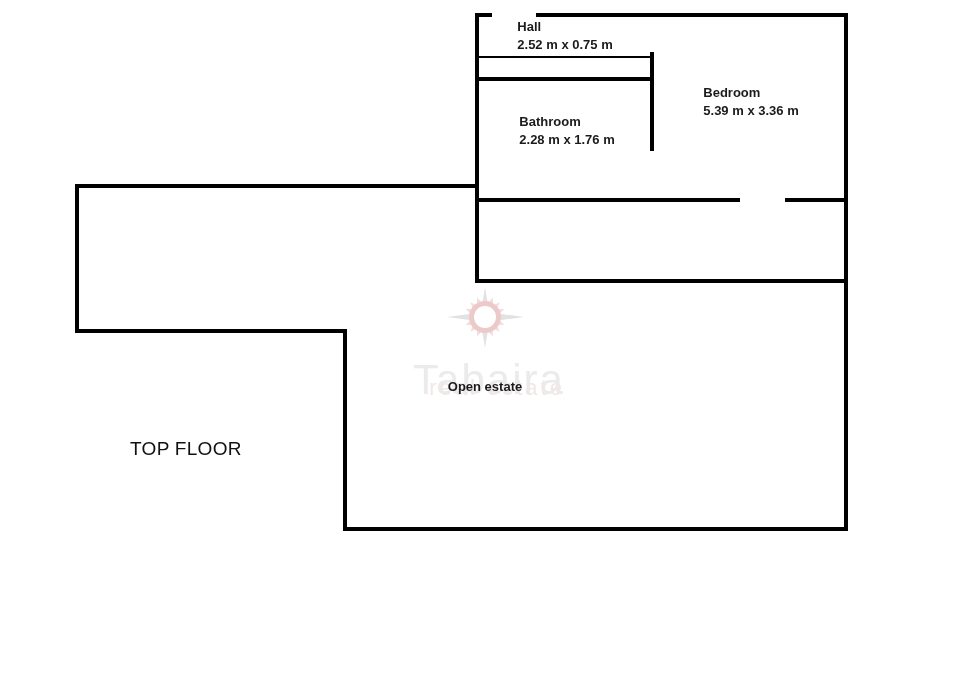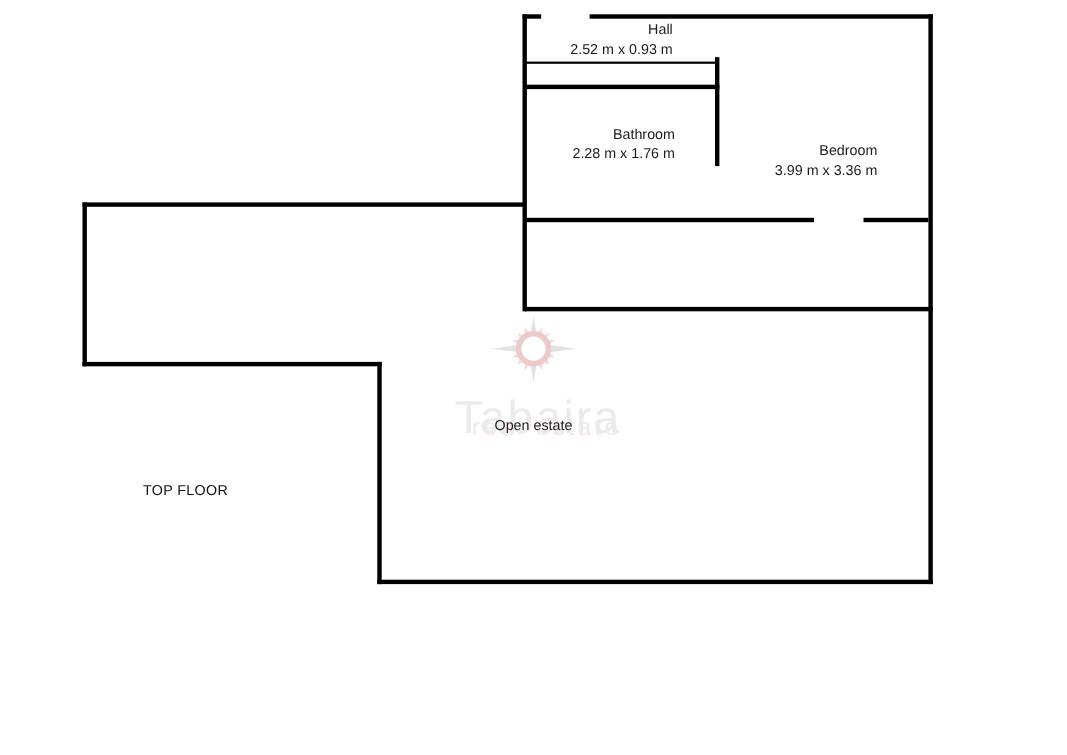--- a/index.html
+++ b/index.html
@@ -15,30 +15,31 @@
     font-family: "Liberation Sans", sans-serif;
     overflow: hidden;
   }
   .wall {
     position: absolute;
     background: #000000;
   }
   .room-label {
     position: absolute;
     transform: translateX(-50%);
-    text-align: right;
+    text-align: left;
     color: #1b1b1b;
     font-size: 13px;
     line-height: 18px;
     white-space: nowrap;
     z-index: 5;
+    font-weight: bold;
   }
   .floor-title {
     position: absolute;
-    font-size: 13px;
+    font-size: 19px;
     color: #111111;
     letter-spacing: 0.3px;
     white-space: nowrap;
     z-index: 5;
     text-align: center;
   }
   .watermark {
     position: absolute;
     pointer-events: none;
     user-select: none;
@@ -102,31 +103,31 @@
   <div class="wall" style="left:477px; top:279px; width:371px; height:4px;"></div>
 
   <div class="wall" style="left:75px;  top:184px; width:402px; height:4px;"></div>
   <div class="wall" style="left:75px;  top:184px; width:4px;   height:149px;"></div>
   <div class="wall" style="left:75px;  top:329px; width:272px; height:4px;"></div>
   <div class="wall" style="left:343px; top:329px; width:4px;   height:202px;"></div>
   <div class="wall" style="left:343px; top:527px; width:505px; height:4px;"></div>
 
   <div class="room-label" style="left:565px; top:18px;">
     <div>Hall</div>
-    <div>2.52 m x 0.93 m</div>
+    <div>2.52 m x 0.75 m</div>
   </div>
 
   <div class="room-label" style="left:567px; top:113px;">
     <div>Bathroom</div>
     <div>2.28 m x 1.76 m</div>
   </div>
 
-  <div class="room-label" style="left:751px; top:84px;margin-top:44px;">
+  <div class="room-label" style="left:751px; top:84px;">
     <div>Bedroom</div>
-    <div>3.99 m x 3.36 m</div>
+    <div>5.39 m x 3.36 m</div>
   </div>
 
 
   <div class="room-label" style="left:485px; top:378px;">
     <div>Open estate</div>
   </div>
 
   <div class="floor-title" style="left:130px; top:438px;">TOP FLOOR</div>
 
 </div>

